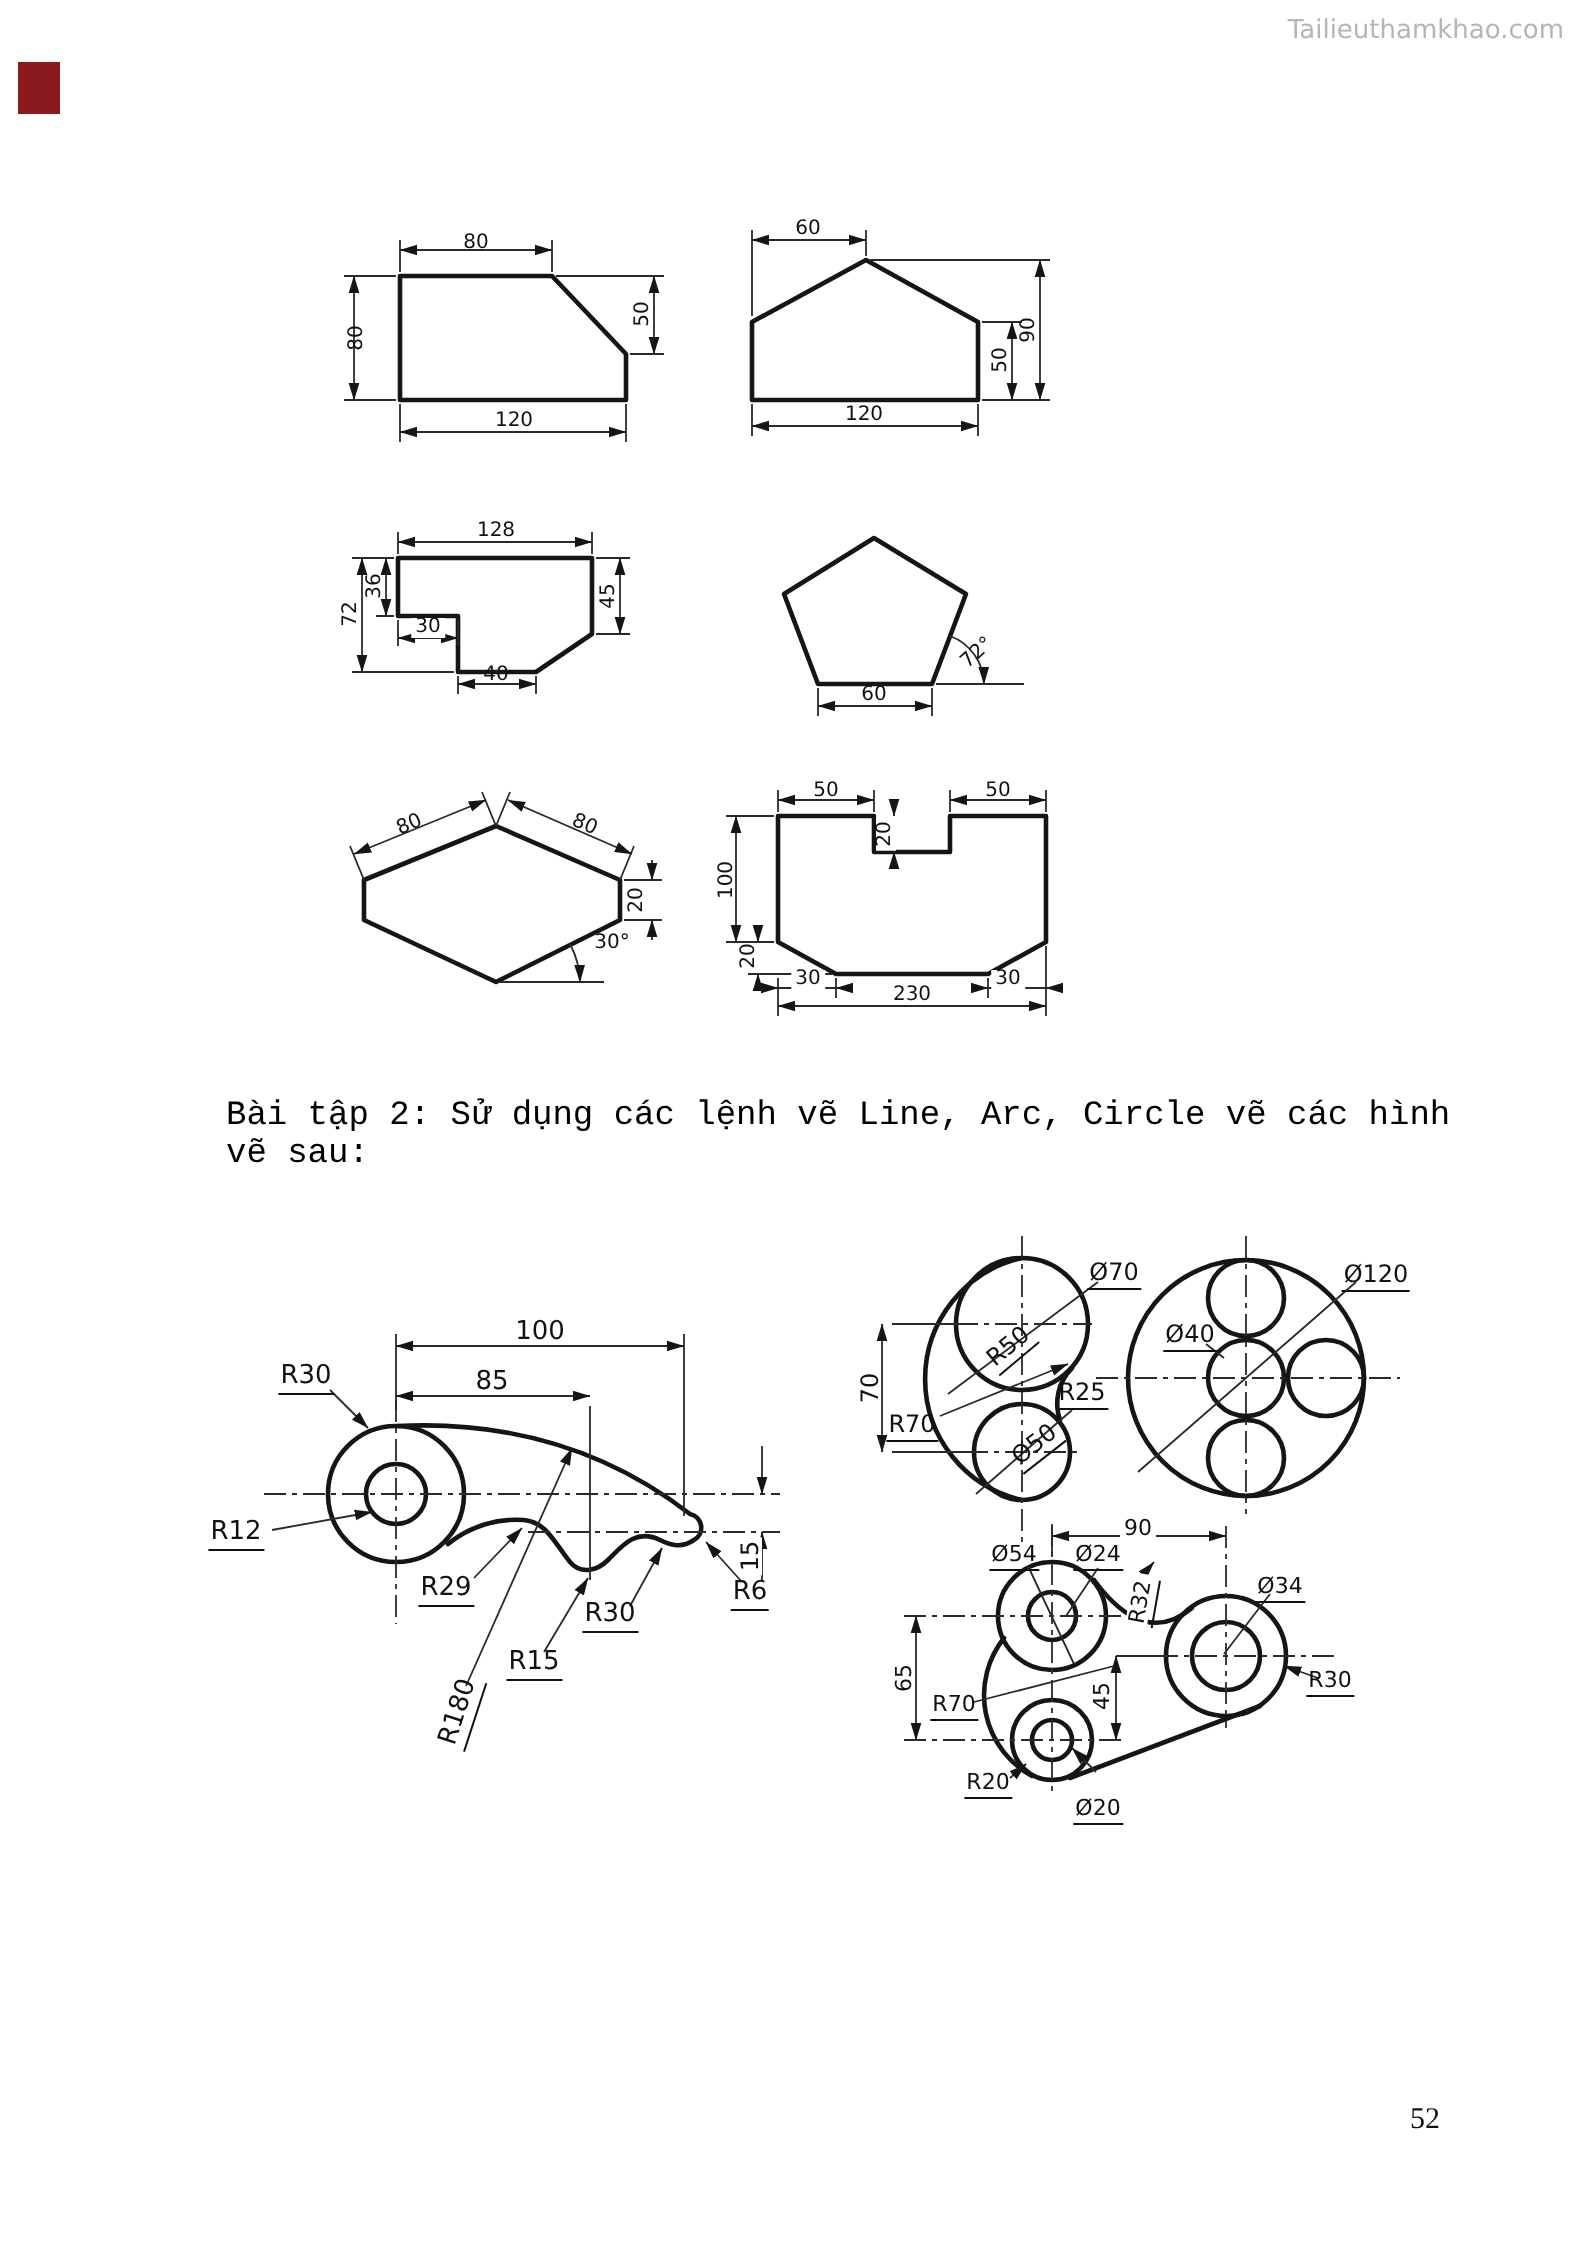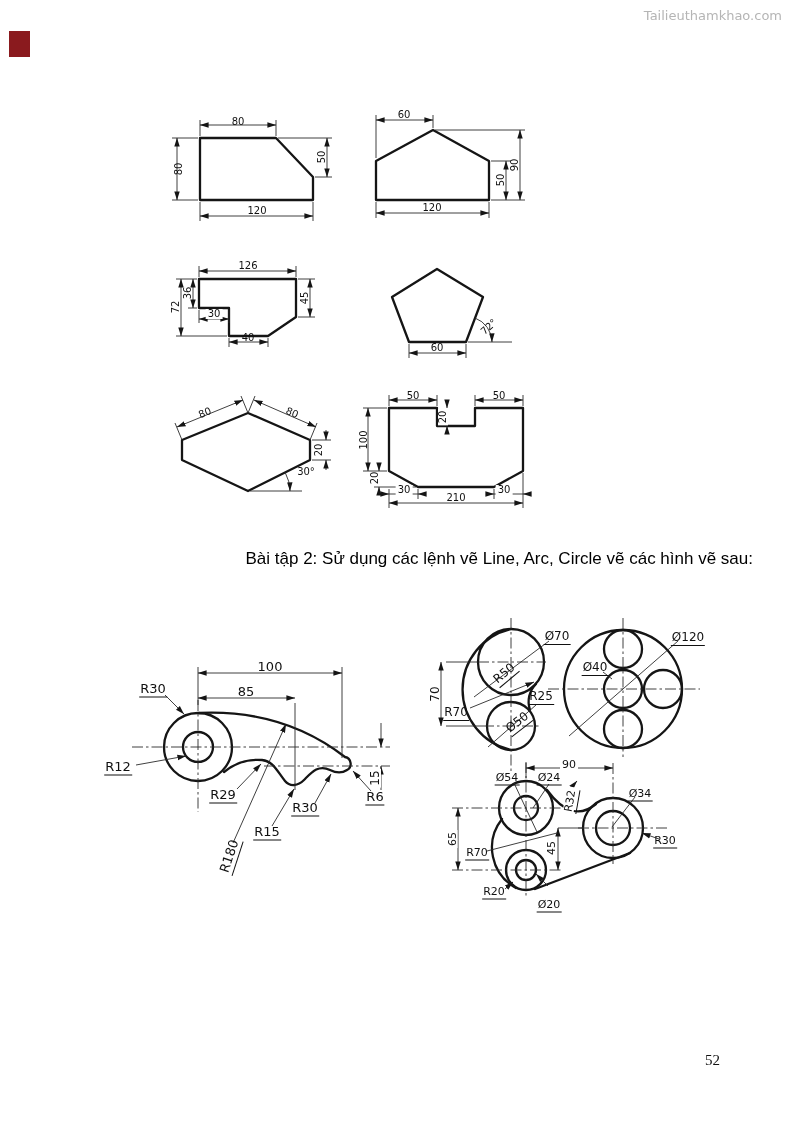--- a/index.html
+++ b/index.html
@@ -13,22 +13,22 @@
        transform:translate(-50%,-50%);}
   .f10{font-size:10px;}
   .f11{font-size:11px;}
   .f12{font-size:12px;}
   .f13{font-size:13px;}
   .u{border-bottom:1.2px solid #111;padding:0 1px 1px 1px;}
   .bg{background:#fff;padding:0 2px;}
   #watermark{position:absolute;top:8px;right:12px;font-size:13px;color:#b5b5b5;
              font-family:"DejaVu Sans",sans-serif;}
   #corner-marker{position:absolute;left:9px;top:31px;width:21px;height:26px;}
-  #heading{position:absolute;left:113px;top:549px;width:640px;font-family:Liberation Sans, sans-serif;
-           font-size:17px;color:#000;text-align:right;}
+  #heading{position:absolute;left:113px;top:549px;width:640px;font-family:Liberation Mono, monospace;
+           font-size:17px;color:#000;}
   #page-num{position:absolute;right:74px;top:1052px;font-family:"Liberation Serif","DejaVu Serif",serif;
             font-size:15px;color:#111;}
 </style>
 </head>
 <body>
 
 <div id="page">
 
   <div id="watermark" style="color: rgb(181, 181, 181);">Tailieuthamkhao.com</div>
   <div id="corner-marker" style="background: rgb(138, 26, 30);"></div>
@@ -184,21 +184,21 @@
   <div class="lbl f10" style="left:238px;top:122px">80</div>
   <div class="lbl f10" style="left:179px;top:169px;transform:translate(-50%,-50%) rotate(-90deg)">80</div>
   <div class="lbl f10" style="left:322px;top:157px;transform:translate(-50%,-50%) rotate(-90deg)">50</div>
   <div class="lbl f10" style="left:257px;top:211px">120</div>
 
   <div class="lbl f10" style="left:404px;top:115px">60</div>
   <div class="lbl f10" style="left:515px;top:165px;transform:translate(-50%,-50%) rotate(-90deg)">90</div>
   <div class="lbl f10" style="left:501px;top:180px;transform:translate(-50%,-50%) rotate(-90deg)">50</div>
   <div class="lbl f10" style="left:432px;top:208px">120</div>
 
-  <div class="lbl f10" style="left:248px;top:266px">126</div>
+  <div class="lbl f10" style="left:248px;top:266px">128</div>
   <div class="lbl f10" style="left:176px;top:307px;transform:translate(-50%,-50%) rotate(-90deg)">72</div>
   <div class="lbl f10" style="left:188px;top:293px;transform:translate(-50%,-50%) rotate(-90deg)">36</div>
   <div class="lbl f10 bg" style="left:214px;top:314px">30</div>
   <div class="lbl f10" style="left:305px;top:298px;transform:translate(-50%,-50%) rotate(-90deg)">45</div>
   <div class="lbl f10" style="left:248px;top:338px">40</div>
 
   <div class="lbl f10" style="left:437px;top:348px">60</div>
   <div class="lbl f10" style="left:489px;top:327px;transform:translate(-50%,-50%) rotate(-42deg)">72°</div>
 
   <div class="lbl f10" style="left:205px;top:413px;transform:translate(-50%,-50%) rotate(-23deg)">80</div>
@@ -206,21 +206,21 @@
   <div class="lbl f10 bg" style="left:319px;top:450px;transform:translate(-50%,-50%) rotate(-90deg)">20</div>
   <div class="lbl f10" style="left:306px;top:472px">30°</div>
 
   <div class="lbl f10" style="left:413px;top:396px">50</div>
   <div class="lbl f10" style="left:499px;top:396px">50</div>
   <div class="lbl f10 bg" style="left:443px;top:417px;transform:translate(-50%,-50%) rotate(-90deg)">20</div>
   <div class="lbl f10" style="left:364px;top:440px;transform:translate(-50%,-50%) rotate(-90deg)">100</div>
   <div class="lbl f10" style="left:375px;top:478px;transform:translate(-50%,-50%) rotate(-90deg)">20</div>
   <div class="lbl f10 bg" style="left:404px;top:490px">30</div>
   <div class="lbl f10 bg" style="left:504px;top:490px">30</div>
-  <div class="lbl f10" style="left:456px;top:498px">210</div>
+  <div class="lbl f10" style="left:456px;top:498px">230</div>
 
   <div class="lbl f13" style="left:270px;top:666px">100</div>
   <div class="lbl f13" style="left:246px;top:691px">85</div>
   <div class="lbl f12 bg" style="left:375px;top:778px;transform:translate(-50%,-50%) rotate(-90deg)">15</div>
   <div class="lbl f13"><span></span></div>
   <div class="lbl f13" style="left:153px;top:688px"><span class="u">R30</span></div>
   <div class="lbl f13" style="left:118px;top:766px"><span class="u">R12</span></div>
   <div class="lbl f13" style="left:223px;top:794px"><span class="u">R29</span></div>
   <div class="lbl f13" style="left:267px;top:831px"><span class="u">R15</span></div>
   <div class="lbl f13" style="left:305px;top:807px"><span class="u">R30</span></div>

